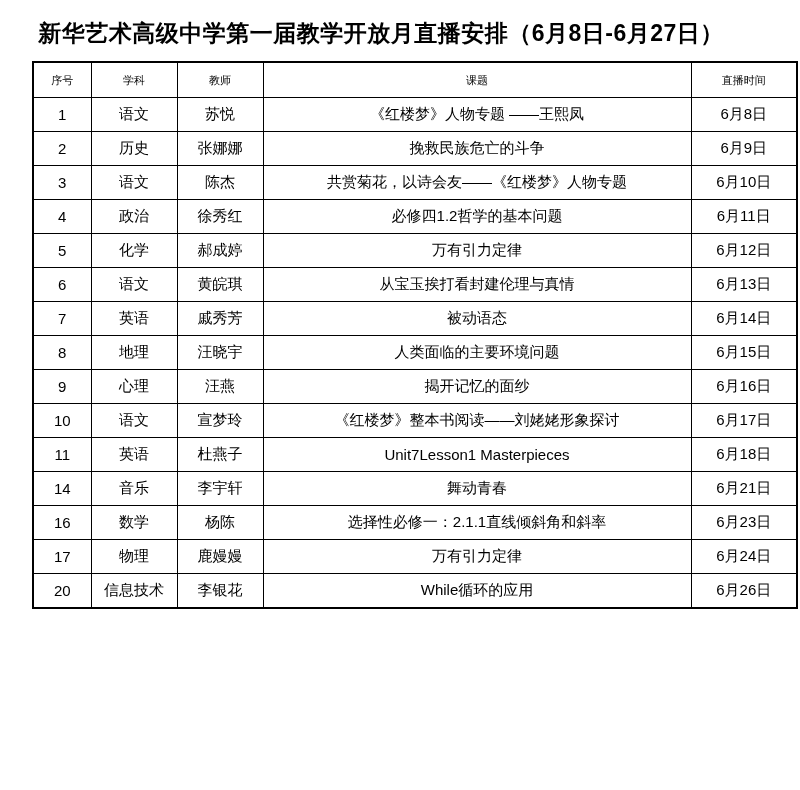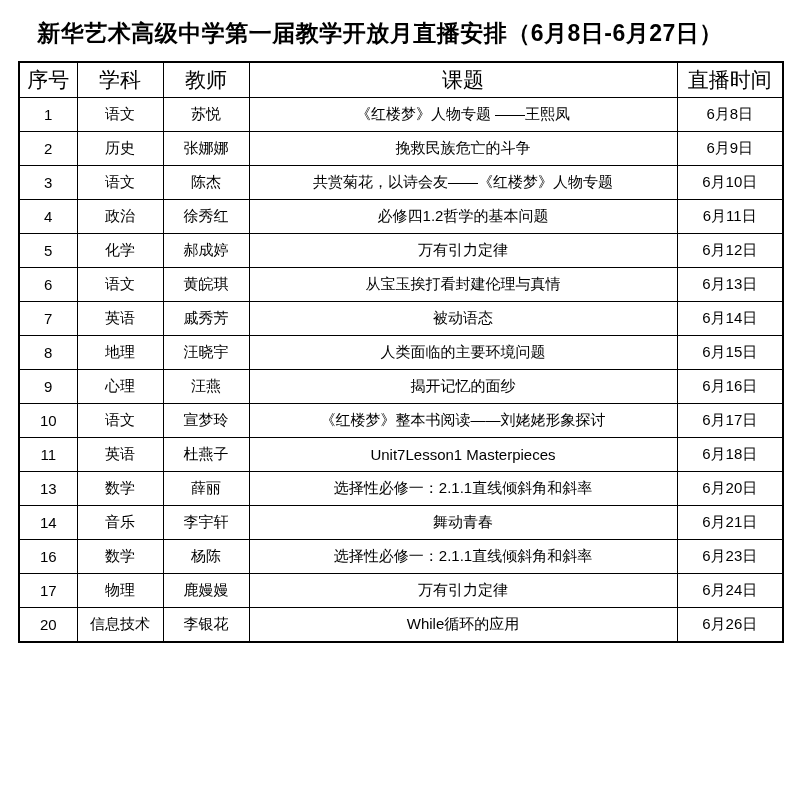--- a/index.html
+++ b/index.html
@@ -12,22 +12,21 @@
     height: 790px;
     font-family: "Liberation Sans", "DejaVu Sans", sans-serif;
     color: #000000;
     overflow: hidden;
   }
   .page {
     position: relative;
     width: 748px;
     height: 790px;
     box-sizing: border-box;
-    padding: 14px 18px 10px 6px;
-    margin-left: 12px;
+    padding: 14px 18px 10px 32px;
   }
   .title {
     text-align: center;
     font-size: 23px;
     font-weight: bold;
     letter-spacing: 0.5px;
     padding: 4px 0 12px 0;
     white-space: nowrap;
   }
   table.schedule {
@@ -43,21 +42,21 @@
     text-align: center;
     vertical-align: middle;
     font-size: 15px;
     height: 33px;
     padding: 0 2px;
     white-space: nowrap;
     overflow: hidden;
   }
   table.schedule thead th {
     font-weight: normal;
-    font-size: 21px;
+    font-size: 11px;
     height: 34px;
   }
   col.c-index  { width: 58px; }
   col.c-subj   { width: 86px; }
   col.c-teach  { width: 86px; }
   col.c-topic  { width: 428px; }
   col.c-time   { width: 106px; }
   td.idx { font-size: 15px; }
   td.topic { font-size: 15px; }
   td.time { font-size: 15px; }
@@ -158,27 +157,20 @@
           <td class="time">6月17日</td>
         </tr>
       <tr>
           <td class="idx">11</td>
           <td>英语</td>
           <td>杜燕子</td>
           <td class="topic">Unit7Lesson1 Masterpieces</td>
           <td class="time">6月18日</td>
         </tr>
       <tr>
-          <td class="idx">13</td>
-          <td>数学</td>
-          <td>薛丽</td>
-          <td class="topic">选择性必修一：2.1.1直线倾斜角和斜率</td>
-          <td class="time">6月20日</td>
-        </tr>
-      <tr>
           <td class="idx">14</td>
           <td>音乐</td>
           <td>李宇轩</td>
           <td class="topic">舞动青春</td>
           <td class="time">6月21日</td>
         </tr>
       <tr>
           <td class="idx">16</td>
           <td>数学</td>
           <td>杨陈</td>

